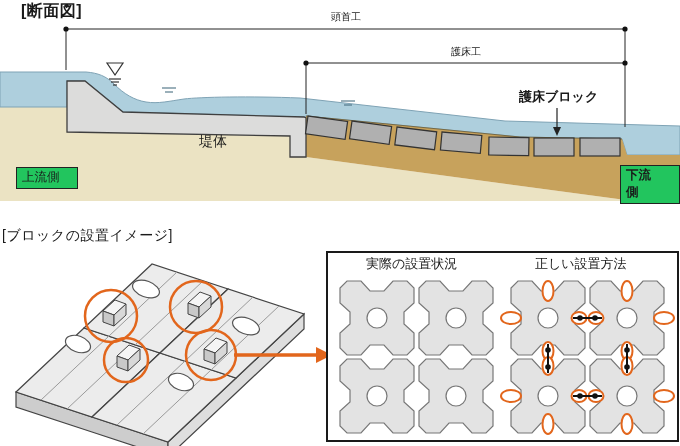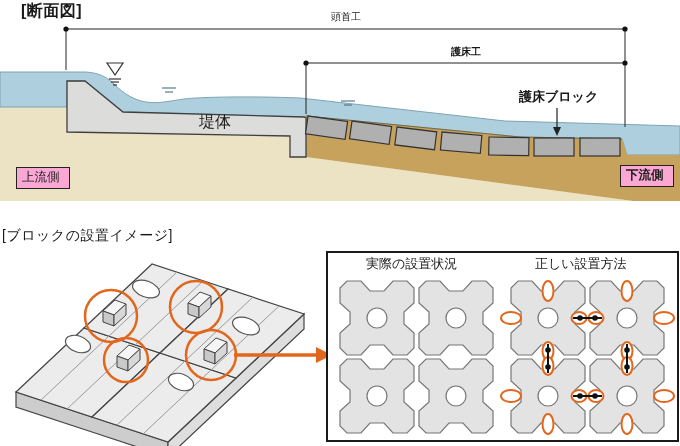--- a/index.html
+++ b/index.html
@@ -6,24 +6,24 @@
   .stage{
     position:relative;width:680px;height:446px;background:#ffffff;
     font-family:"Liberation Sans","DejaVu Sans",sans-serif;color:#1a1a1a;overflow:hidden;
   }
   .stage svg{position:absolute;left:0;top:0;}
   .lbl{position:absolute;white-space:nowrap;color:#1a1a1a;line-height:1.15;}
   .lbl-title{font-size:16px;font-weight:bold;letter-spacing:.5px;padding-left:19px;}
   .lbl-title2{font-size:14px;font-weight:normal;letter-spacing:.5px;}
   .lbl-dim{font-size:10px;text-align:center;width:64px;}
   .lbl-plain{font-size:13px;font-weight:bold;}
-  .lbl-weir{font-size:16px;}
+  .lbl-weir{font-size:14px;margin-top:20px;}
   .side-box{
-    position:absolute;border:1.3px solid #222;background:#f9a8d4;
-    font-size:12.5px;padding:1px 9px 2px 5px;
+    position:absolute;border:1.3px solid #222;background:#22c55e;
+    font-size:12.5px;padding:1px 17px 2px 5px;
   }
   .panel-lbl{font-size:13px;margin-left:24px;}
 </style>
 </head>
 <body>
 
 <div class="stage">
 
   <svg width="680" height="446" viewBox="0 0 680 446">
     <defs>
@@ -195,21 +195,21 @@
           <line x1="627" y1="344" x2="627" y2="373"></line>
             <circle cx="627" cy="350" r="1.8"></circle>
             <circle cx="627" cy="367" r="1.8"></circle>
         </g>
       </g>
     </g>
   </svg>
 
   <div class="lbl lbl-title" style="left:2px;top:2px;">[断面図]</div>
   <div class="lbl lbl-dim" style="left:314px;top:11px;">頭首工</div>
-  <div class="lbl lbl-dim" style="left:434px;top:46px;font-weight:bold;">護床工</div>
+  <div class="lbl lbl-dim" style="left:434px;top:46px;">護床工</div>
   <div class="lbl lbl-plain" style="left:519px;top:90px;">護床ブロック</div>
   <div class="lbl lbl-weir" style="left:199px;top:113px;">堤体</div>
   <div class="side-box" style="left:16px;top:167px;">上流側</div>
   <div class="side-box" style="left:620px;top:165px;font-weight:bold;">下流側</div>
   <div class="lbl lbl-title2" style="left:2px;top:227px;">[ブロックの設置イメージ]</div>
   <div class="lbl panel-lbl" style="left:342px;top:257px;">実際の設置状況</div>
   <div class="lbl panel-lbl" style="left:511px;top:257px;">正しい設置方法</div>
 
 </div>
 

